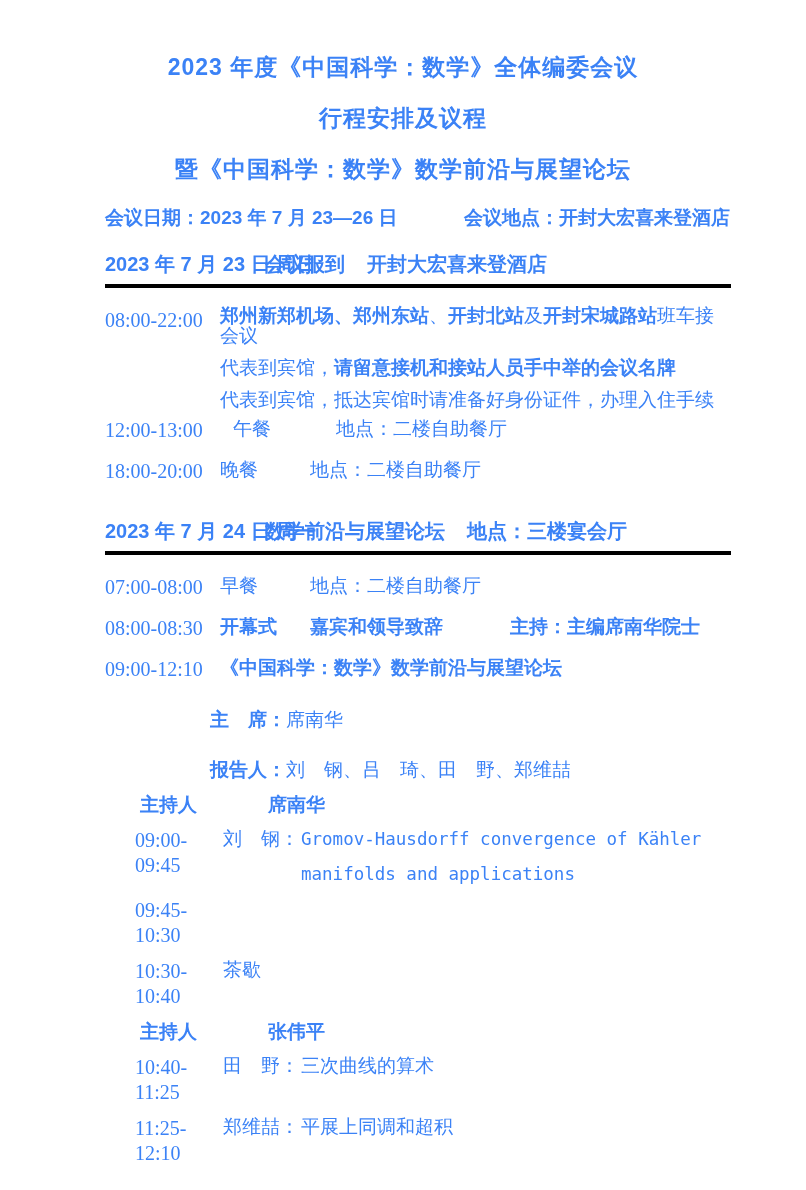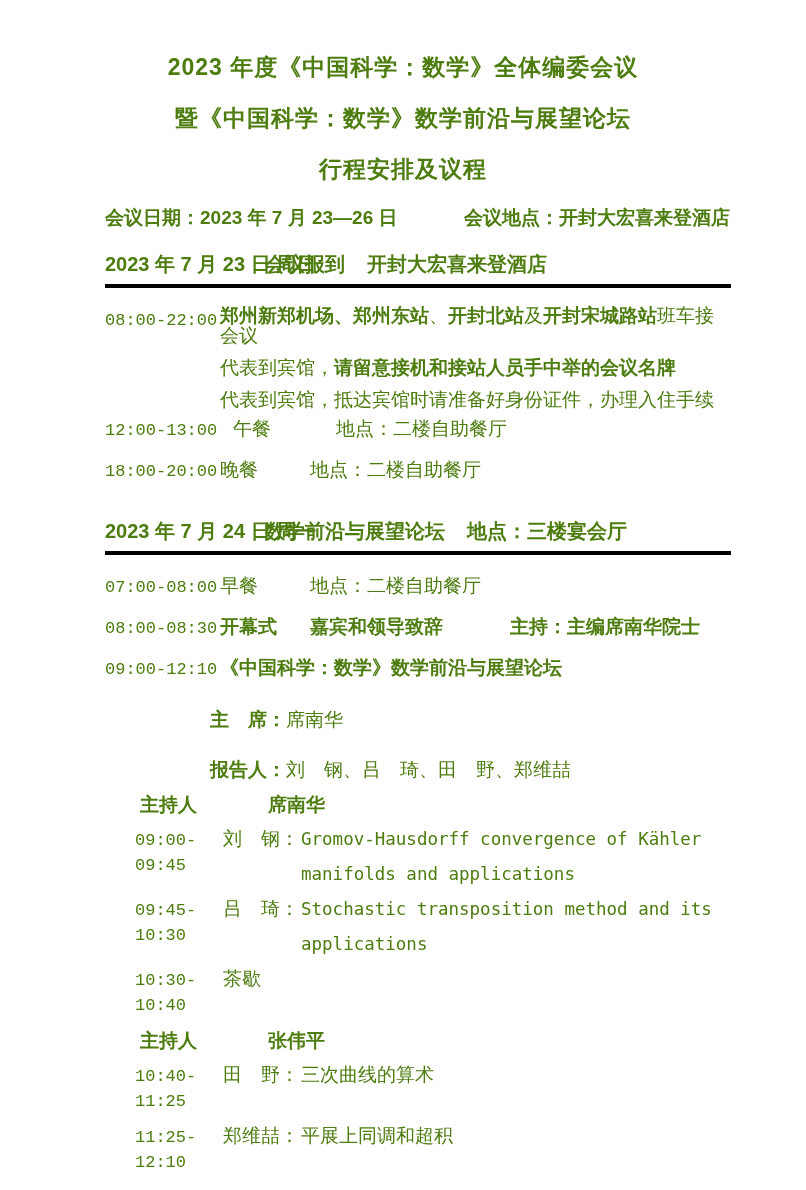--- a/index.html
+++ b/index.html
@@ -1,19 +1,19 @@
 <!DOCTYPE html>
 <html><head>
 <meta charset="utf-8">
 <style>
   html,body{margin:0;padding:0;background:#ffffff;}
   .page{
     position:relative;
     width:806px;height:1190px;
-    background:#ffffff;color:#4d7c0f;
+    background:#ffffff;color:#3b82f6;
     font-family:"Liberation Sans",sans-serif;
     overflow:hidden;
     box-sizing:border-box;
   }
   
   .titles{padding-top:52px;text-align:center;}
   .title-line{
     font-size:23px;font-weight:bold;line-height:30px;
     margin:0 0 21px 0;letter-spacing:1px;
   }
@@ -36,22 +36,22 @@
   .sh-mid{flex:none;}
   .sh-right{flex:none;margin-left:22px;}
   
   .row{
     display:flex;
     margin:14px 75px 0 105px;
     font-size:19px;line-height:25px;
   }
   .tcol{
     flex:none;width:115px;
-    font-family:Liberation Mono, monospace;
-    font-size:17px;padding-top:2px;
+    font-family:Liberation Serif, serif;
+    font-size:20px;padding-top:2px;
   }
   .acol{flex:none;width:90px;}
   .dcol{flex:none;width:200px;}
   .lcol{flex:1;}
   .ncol{flex:none;font-weight:bold;}
   .bold{font-weight:bold;}
   .norm{font-weight:normal;}
   
   .pcol{flex:1;}
   .pline{margin:0;line-height:20px;}
@@ -73,22 +73,22 @@
   .ttl{font-family:"DejaVu Sans Mono",monospace;font-size:17.5px;padding-top:1px;}
   .talk-line2{margin-left:78px;margin-top:9px;}
 </style>
 </head>
 <body>
 
 <div class="page">
 
   <div class="titles">
     <div class="title-line">2023 年度《中国科学：数学》全体编委会议</div>
+    <div class="title-line">行程安排及议程</div>
     <div class="title-line">暨《中国科学：数学》数学前沿与展望论坛</div>
-    <div class="title-line">行程安排及议程</div>
   </div>
 
   <div class="meta-row">
     <span>会议日期：2023 年 7 月 23—26 日</span>
     <span>会议地点：开封大宏喜来登酒店</span>
   </div>
 
   <div class="section-header">
     <span class="sh-date">2023 年 7 月 23 日 周日</span>
     <span class="sh-mid">会议报到</span>
@@ -162,27 +162,20 @@
       <div class="talk-line1">
         <span class="speaker">刘　钢：</span>
           <span class="ttl">Gromov-Hausdorff convergence of Kähler</span>
       </div>
       <div class="talk-line2 ttl">manifolds and applications</div>
     </div>
   </div>
 
   <div class="row talk">
     <div class="tcol">09:45-10:30</div>
-    <div class="talk-body">
-      <div class="talk-line1">
-        <span class="speaker">吕　琦：</span>
-          <span class="ttl">Stochastic transposition method and its</span>
-      </div>
-      <div class="talk-line2 ttl">applications</div>
-    </div>
   </div>
 
   <div class="row talk">
     <div class="tcol">10:30-10:40</div>
     <div>茶歇</div>
   </div>
 
   <div class="row chair-row">
     <span class="chair-label">主持人</span>
       <span>张伟平</span>

